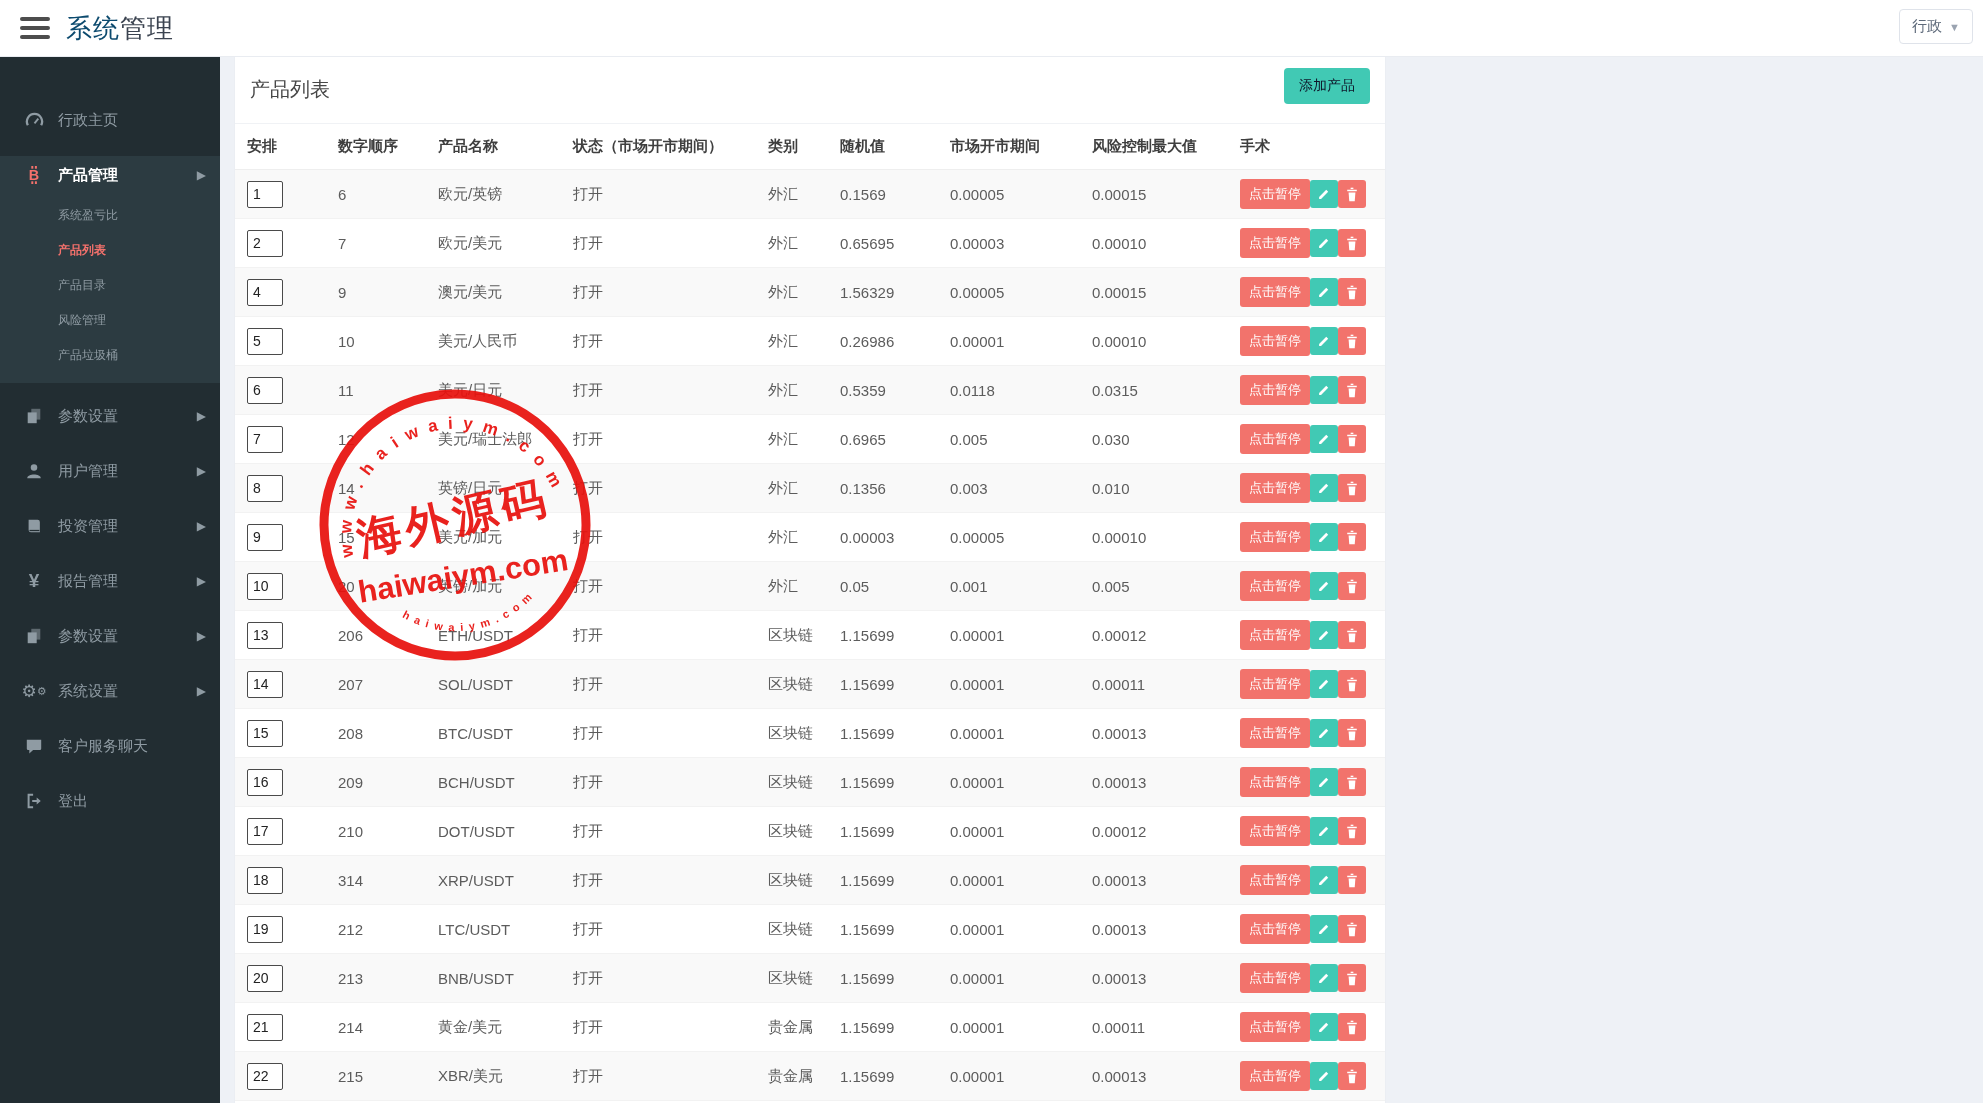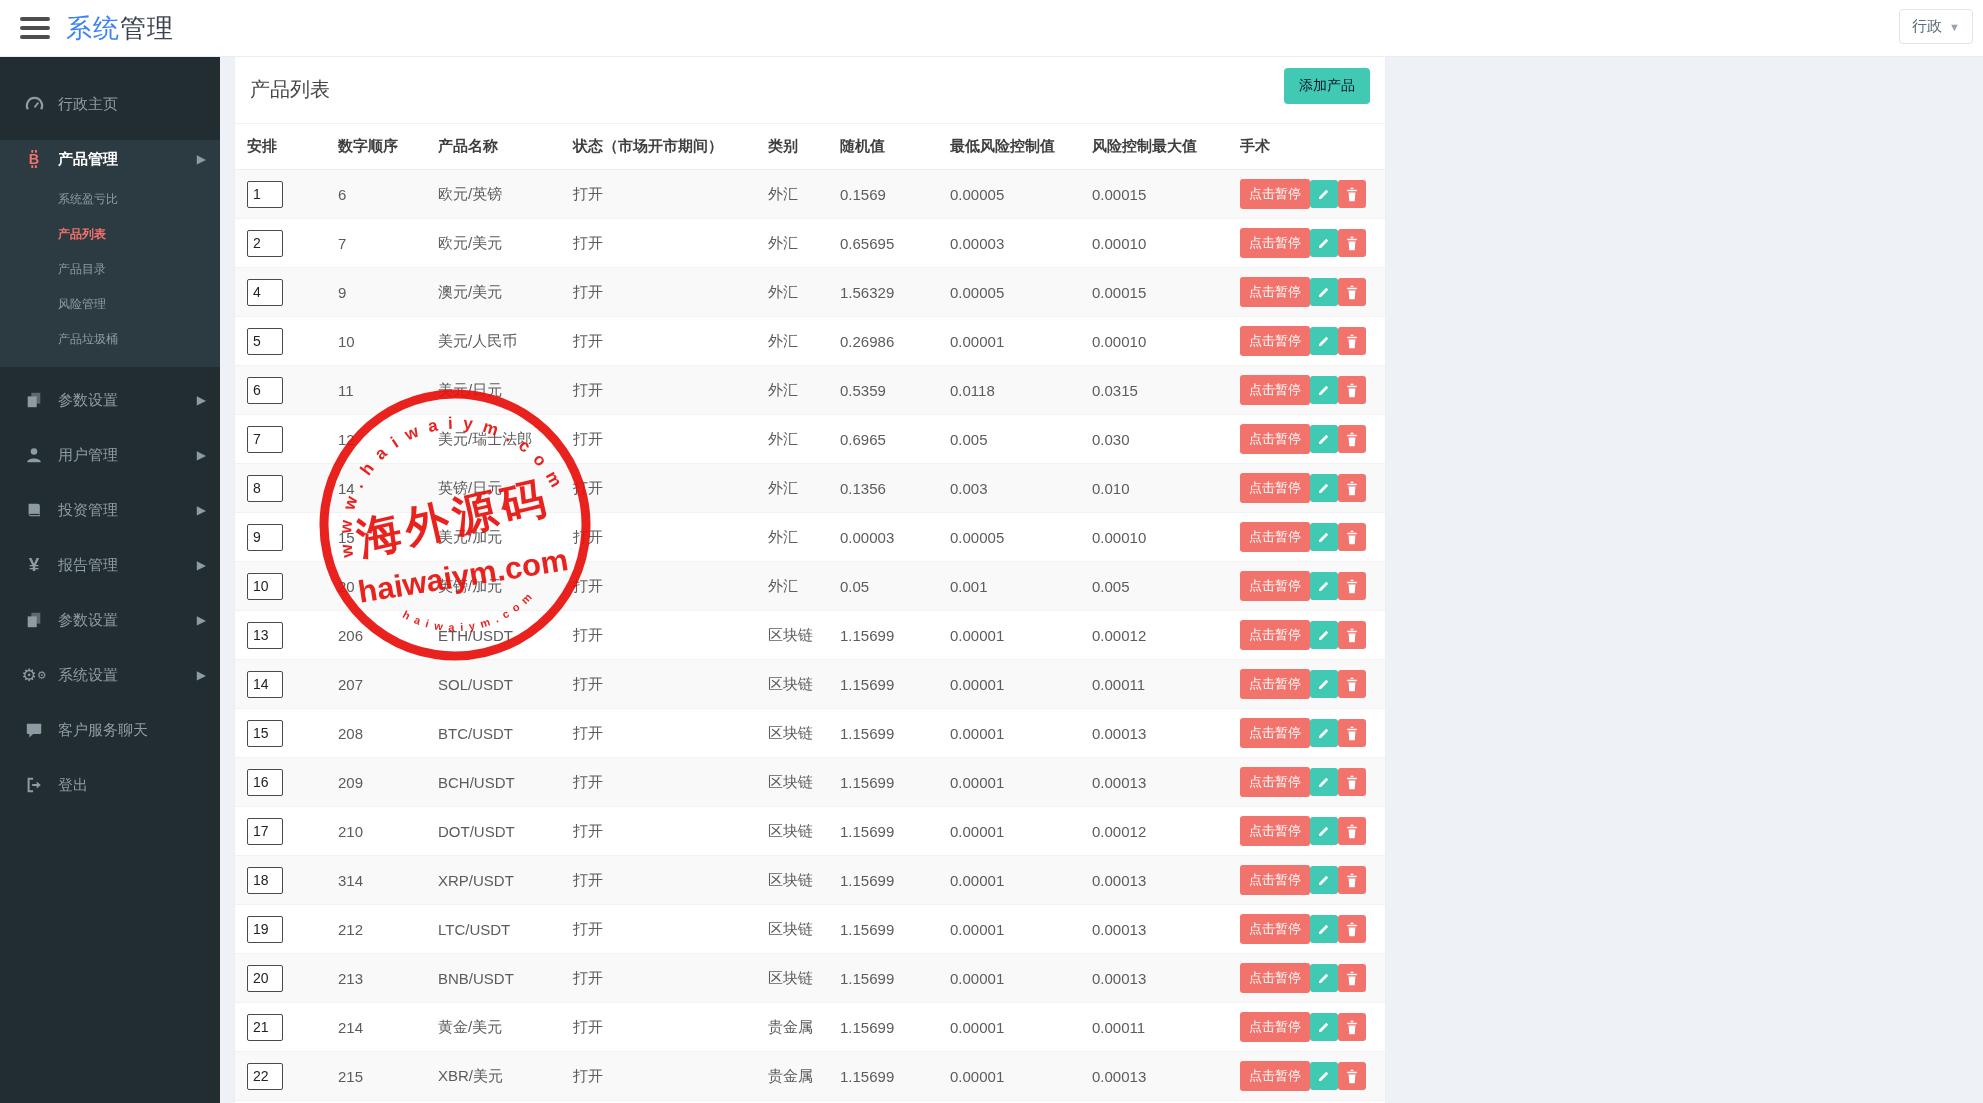--- a/index.html
+++ b/index.html
@@ -6,29 +6,29 @@
   html,body { width:1983px; height:1103px; overflow:hidden;
     font-family:"Liberation Sans","DejaVu Sans",sans-serif; background:#eef1f6; }
 
   
   .navbar { position:fixed; top:0; left:0; width:100%; height:57px; background:#fff;
     border-bottom:1px solid #e9ecf1; display:flex; align-items:center; z-index:100; }
   .burger { width:30px; height:22px; margin-left:20px; display:flex; flex-direction:column;
     justify-content:space-between; cursor:pointer; }
   .burger span { display:block; height:4px; border-radius:2px; background:#4d4d4d; }
   .brand { margin-left:16px; font-size:26px; color:#3b4350; letter-spacing:1px; }
-  .brand .accent { color:#3b82f6; }
+  .brand .accent { color:#0c4a6e; }
   .user-menu { position:absolute; right:10px; top:9px; border:1px solid #dfe3ea; border-radius:4px;
     padding:7px 12px; font-size:15px; color:#5f6b7b; background:#fff; cursor:pointer;
     display:flex; align-items:center; gap:7px; }
   .user-menu .caret { font-size:11px; color:#9aa3b0; }
 
   
   .sidebar { position:fixed; top:57px; left:0; bottom:0; width:220px; background:#222d32;
-    padding-top:28px; z-index:90; }
+    padding-top:44px; z-index:90; }
   .side-item { display:flex; align-items:center; height:38px; padding:0 14px 0 22px;
     margin-bottom:17px; color:#8f9ba3; font-size:15px; cursor:pointer; }
   .side-item .ic { width:24px; margin-right:12px; display:flex; justify-content:center;
     align-items:center; color:#8f9ba3; font-size:17px; }
   .side-item .arrow { margin-left:auto; font-size:12px; color:#8f9ba3; }
   .side-group { background:#2c3b41; padding-bottom:10px; margin-bottom:14px; }
   .side-group .parent { color:#ffffff; margin-bottom:4px; font-weight:bold;}
   .side-group .parent .ic { color:#f4716c; }
   .sub-item { height:35px; display:flex; align-items:center; padding-left:58px;
     color:#8f9ba3; font-size:12px; cursor:pointer; }
@@ -219,21 +219,21 @@
     </div>
     <table>
       <thead>
           <tr id="header-row">
             <th>安排</th>
             <th>数字顺序</th>
             <th>产品名称</th>
             <th>状态（市场开市期间）</th>
             <th>类别</th>
             <th>随机值</th>
-            <th>最低风险控制值</th>
+            <th>市场开市期间</th>
             <th>风险控制最大值</th>
             <th>手术</th>
           </tr>
         </thead>
       <tbody id="table-body">
           <tr class="odd">
     <td><input class="sort-input" value="1" style=""></td>
     <td>6</td>
     <td>欧元/英镑</td>
     <td>打开</td>

